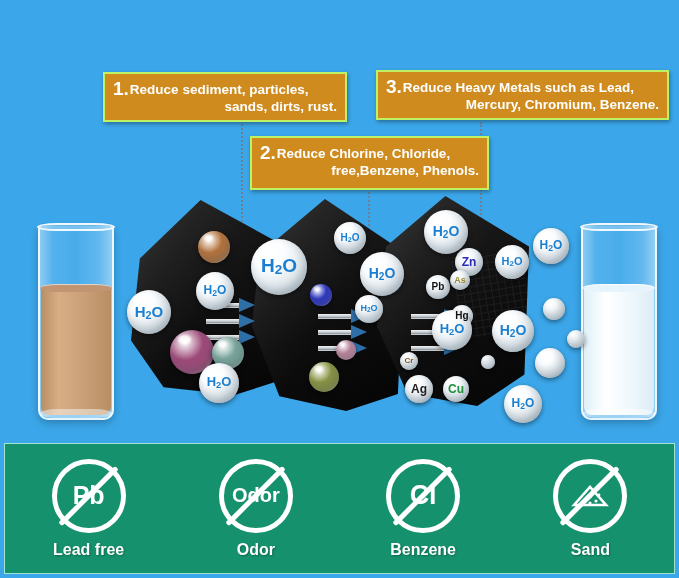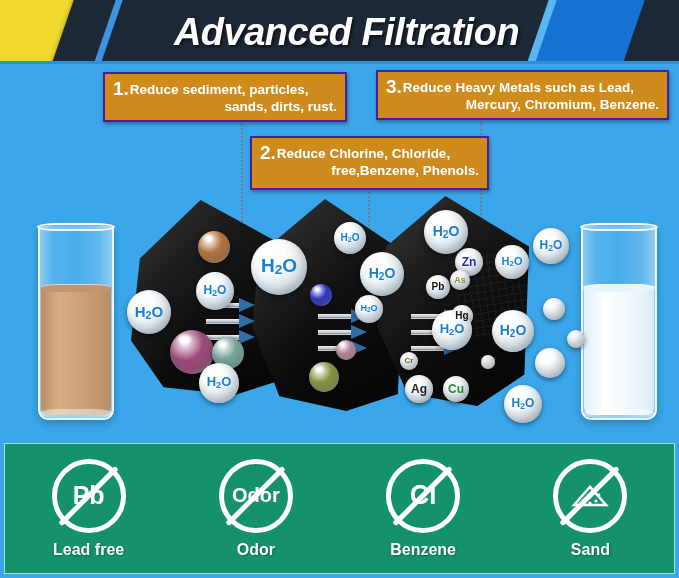--- a/index.html
+++ b/index.html
@@ -19,21 +19,21 @@
   .hdr-yellow-thin{position:absolute;left:104px;top:-12px;width:7px;height:92px;background:#3d93dd;
                    transform:skewX(-19deg);}
   #header-title{position:absolute;left:0;top:0;width:679px;height:64px;
                 display:flex;align-items:center;justify-content:center;
                 color:#fff;font-size:38px;font-weight:bold;font-style:italic;
                 letter-spacing:-.5px;text-shadow:2px 2px 3px rgba(0,0,0,.55);
                 padding-left:14px;box-sizing:border-box;}
   .hdr-underline{position:absolute;left:0;bottom:0;width:679px;height:3px;background:#2e8fd4;}
 
   
-  .callout{position:absolute;background:#cf8b1e;border:2px solid #4c1d95;
+  .callout{position:absolute;background:#cf8b1e;border:2px solid #bef264;
            box-shadow:1px 2px 4px rgba(0,0,0,.35);
            color:#fff;font-weight:bold;box-sizing:border-box;padding:6px 8px 7px 8px;
            font-size:13.5px;line-height:17px;}
   .callout .num{font-size:19px;font-weight:bold;vertical-align:-1px;margin-right:1px;}
   #callout1{left:103px;top:72px;width:244px;height:50px;}
   #callout3{left:376px;top:70px;width:293px;height:50px;}
   #callout2{left:250px;top:136px;width:239px;height:54px;}
   .c-line{display:block;text-align:right;}
 
   
@@ -123,29 +123,20 @@
                     display:flex;align-items:center;justify-content:center;
                     color:#fff;font-weight:bold;font-size:25px;}
   .feat-label{margin-top:8px;color:#fff;font-weight:bold;font-size:16px;
               text-shadow:1px 1px 2px rgba(0,0,0,.3);white-space:nowrap;}
 </style>
 </head>
 <body>
 
 <div id="page">
 
-  <div id="header">
-    <div class="hdr-yellow"></div>
-    <div class="hdr-navy"></div>
-    <div class="hdr-yellow-thin"></div>
-    <div class="hdr-blue-thin"></div>
-    <div class="hdr-blue-mid"></div>
-    <div id="header-title">Advanced Filtration</div>
-    <div class="hdr-underline"></div>
-  </div>
 
   <div class="leader" style="left:241px;top:124px;height:142px;"></div>
   <div class="leader-dot" style="left:238px;top:263px;"></div>
 
   <div class="leader" style="left:368px;top:188px;height:78px;"></div>
   <div class="leader-dot" style="left:365px;top:263px;"></div>
 
   <div class="leader" style="left:480px;top:122px;height:144px;"></div>
   <div class="leader-dot" style="left:477px;top:261px;"></div>
 

